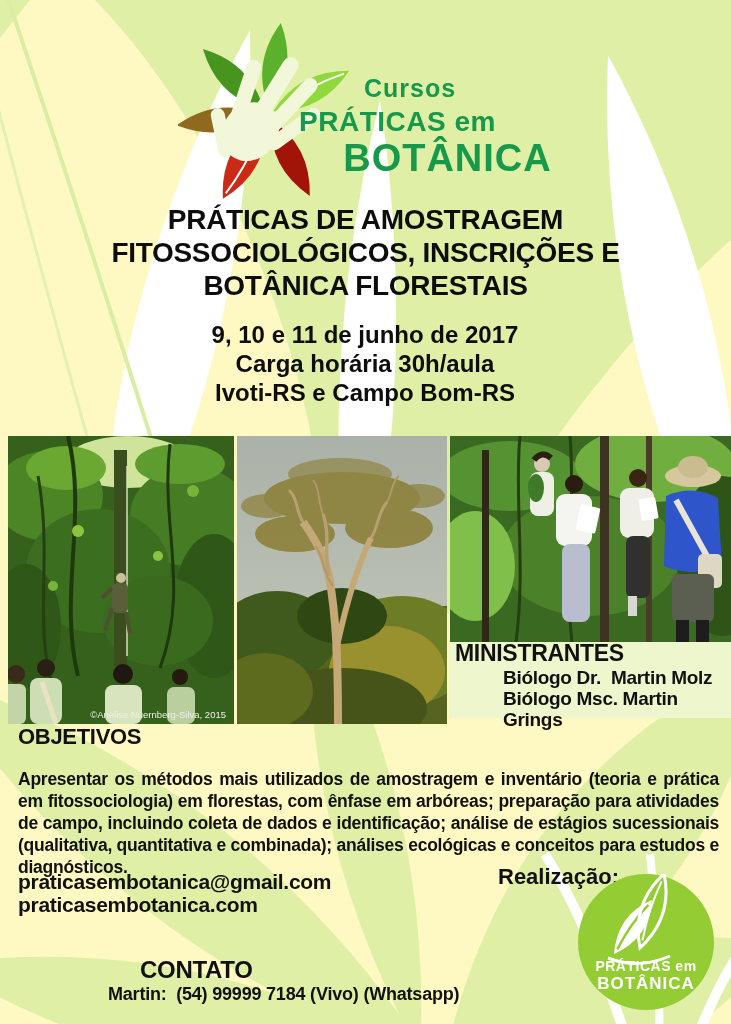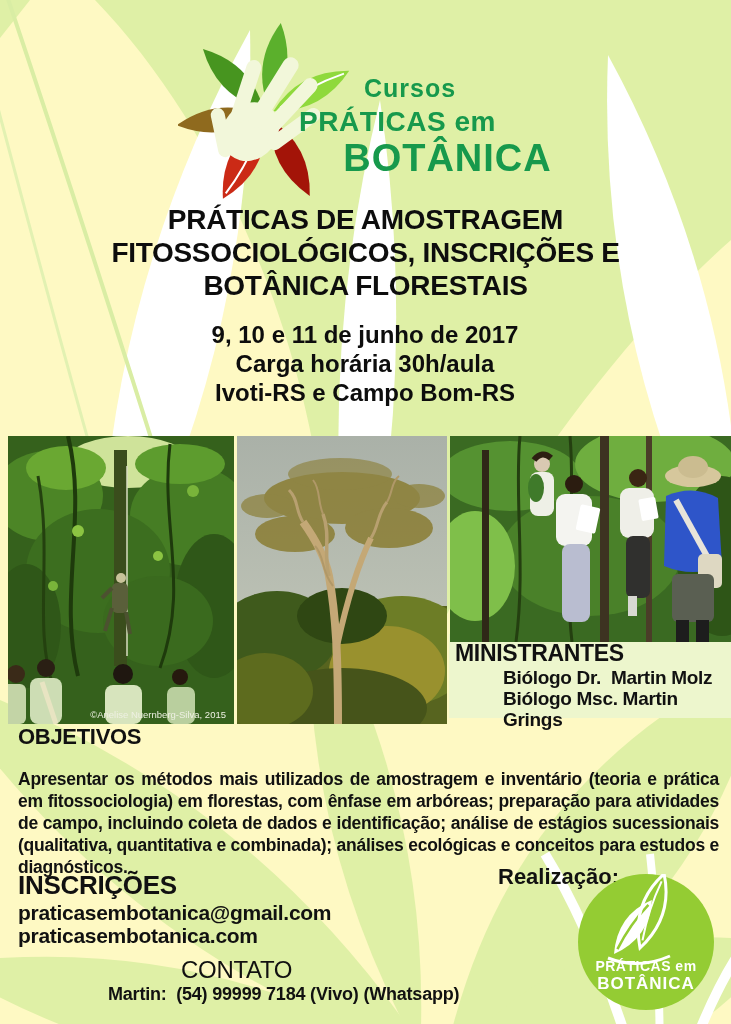--- a/index.html
+++ b/index.html
@@ -39,21 +39,21 @@
   .ministrantes .hd{font-size:23px;font-weight:bold;letter-spacing:-.3px;}
   .ministrantes .it{font-size:19px;font-weight:bold;line-height:21px;white-space:pre-wrap;letter-spacing:-.3px;margin-left:48px;}
   .objectives{left:18px;top:724px;width:701px;z-index:2;}
   .objectives .hd{font-size:22px;font-weight:bold;letter-spacing:-.3px;}
   .objectives .body{font-size:17.5px;font-weight:bold;line-height:22px;
     text-align:justify;letter-spacing:-.25px;margin-top:18px;}
   .registration{left:18px;top:870px;z-index:2;}
   .registration .hd{font-size:26px;font-weight:bold;letter-spacing:-.3px;}
   .registration .ln{font-size:21px;font-weight:bold;line-height:23px;letter-spacing:-.3px;}
   .realizacao{left:462px;top:864px;font-size:22px;font-weight:bold;z-index:2;margin-left:36px;}
-  .contact-hd{left:140px;top:956px;font-size:24px;font-weight:normal;z-index:2;letter-spacing:-.3px;margin-left:41px;}
+  .contact-hd{left:140px;top:956px;font-size:24px;font-weight:bold;z-index:2;letter-spacing:-.3px;}
   .contact-ln{left:108px;top:984px;font-size:18px;font-weight:bold;z-index:2;white-space:pre-wrap;letter-spacing:-.2px;}
   
   .badge{left:578px;top:874px;width:136px;height:136px;border-radius:50%;
     background:#94cc33;z-index:2;}
   .badge .leaves{position:absolute;left:0;top:0;}
   .badge .t1{position:absolute;left:0;top:84px;width:136px;text-align:center;
     color:#fff;font-size:14px;font-weight:bold;letter-spacing:.5px;}
   .badge .t2{position:absolute;left:0;top:100px;width:136px;text-align:center;
     color:#fff;font-size:17px;font-weight:bold;letter-spacing:1px;}
 </style>
@@ -256,21 +256,20 @@
     <div class="it">Biólogo Dr.  Martin Molz</div>
     <div class="it">Biólogo Msc. Martin Grings</div>
   </div>
 
   <div class="abs objectives">
     <div class="hd">OBJETIVOS</div>
     <div class="body">Apresentar os métodos mais utilizados de amostragem e inventário (teoria e prática em fitossociologia) em florestas, com ênfase em arbóreas; preparação para atividades de campo, incluindo coleta de dados e identificação; análise de estágios sucessionais (qualitativa, quantitativa e combinada); análises ecológicas e conceitos para estudos e diagnósticos.</div>
   </div>
 
   <div class="abs registration">
-    <div class="hd">INSCRIÇÕES</div>
     <div class="ln">praticasembotanica@gmail.com</div>
     <div class="ln">praticasembotanica.com</div>
   </div>
 
   <div class="abs realizacao">Realização:</div>
   <div class="abs contact-hd">CONTATO</div>
   <div class="abs contact-ln">Martin:  (54) 99999 7184 (Vivo) (Whatsapp)</div>
 
   <div class="abs badge">
     <svg class="leaves" width="136" height="136" viewBox="0 0 136 136">

